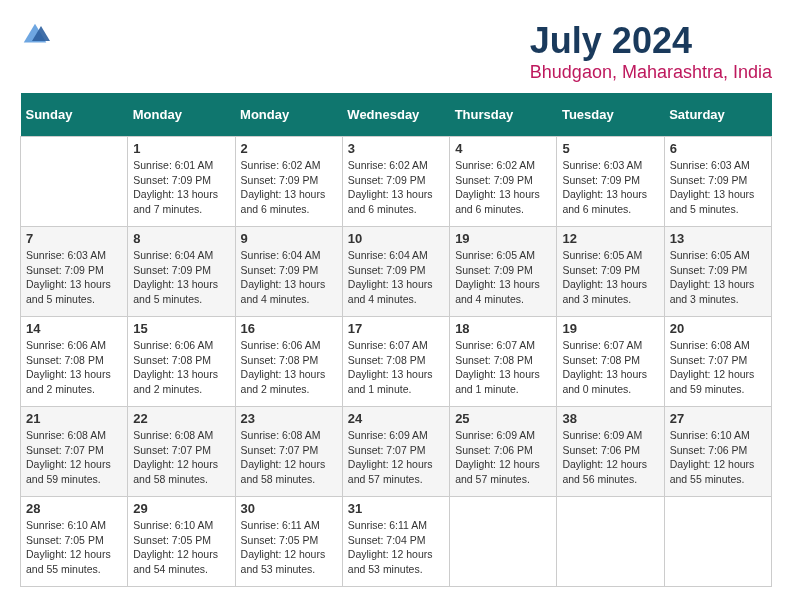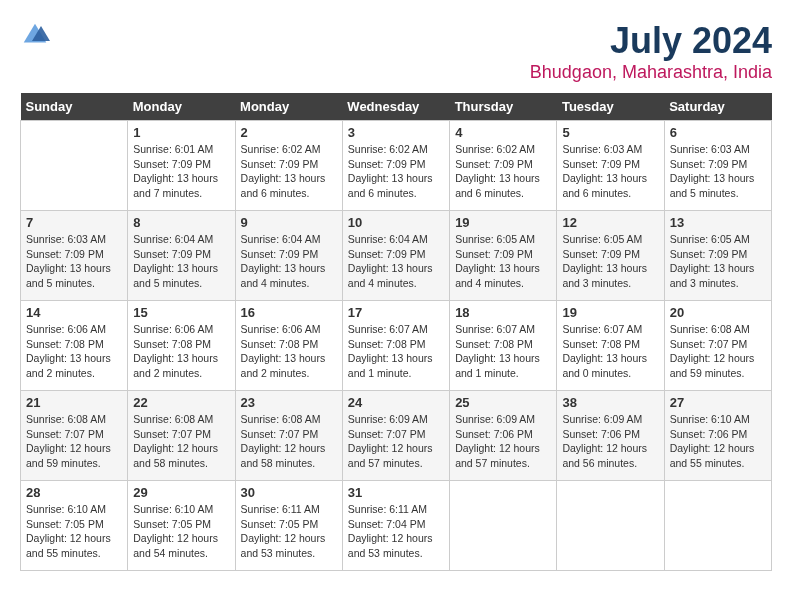--- a/index.html
+++ b/index.html
@@ -25,42 +25,42 @@
       font-weight: bold;
       color: #1a3a5c;
       line-height: 1.1;
     }
     .logo-icon {
       width: 30px;
       height: 30px;
       margin-right: 2px;
     }
     .title-block {
-      text-align: right;
+      text-align: left;
       margin-left: 20px;
     }
     .main-title {
       font-size: 36px;
       font-weight: bold;
       color: #1a3a5c;
     }
     .subtitle {
       font-size: 18px;
       color: #be185d;
     }
     table {
       width: 100%;
       border-collapse: collapse;
       font-size: 11px;
     }
     thead tr th {
-      background-color: #404040;
+      background-color: #0f766e;
       color: #fff;
       text-align: left;
-      padding: 6px 5px;
+      padding: 14px 5px;
       font-size: 13px;
       font-weight: bold;
     }
     tbody tr td {
       border: 1px solid #ccc;
       vertical-align: top;
       padding: 4px 5px;
       width: 14.28%;
       min-height: 80px;
       height: 90px;

